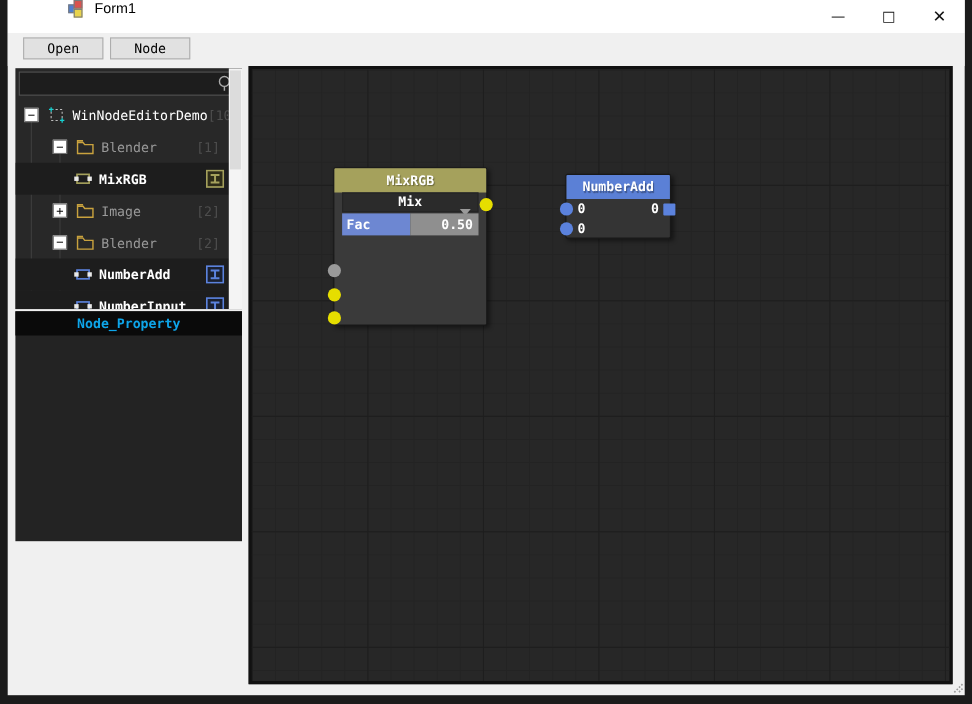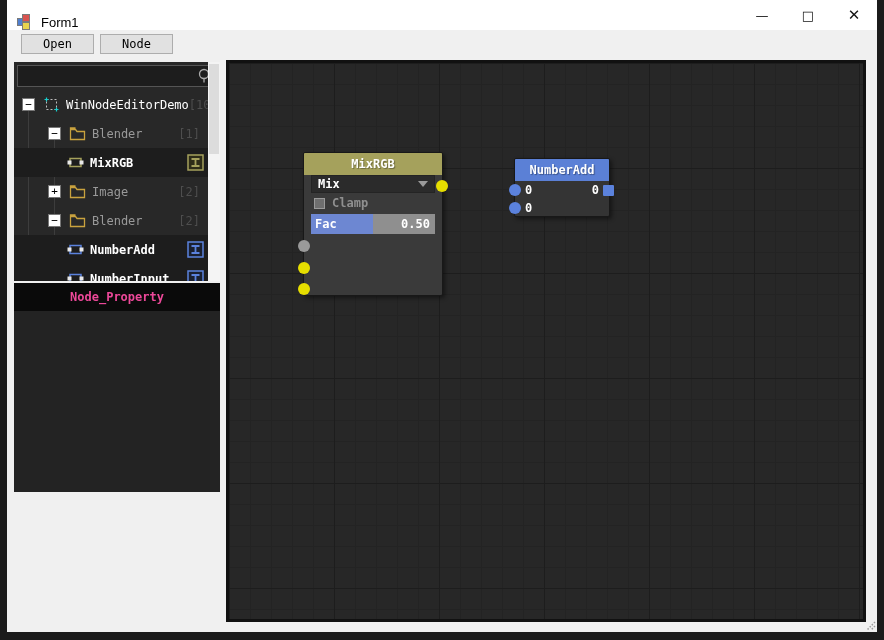--- a/index.html
+++ b/index.html
@@ -5,21 +5,21 @@
   * { margin:0; padding:0; box-sizing:border-box; }
   html,body { width:884px; height:640px; overflow:hidden; background:#1b1b1b; }
   body { font-family:"DejaVu Sans Mono","Liberation Mono",monospace; }
 
   .stage { position:relative; width:884px; height:640px; background:#1b1b1b; }
 
   .window { position:absolute; left:7px; top:0; width:870px; height:632px; background:#f0f0f0; }
 
   
   .titlebar { position:absolute; left:0; top:0; right:0; height:30px; background:#ffffff;
-              display:flex; align-items:flex-end; }
+              display:flex; align-items:flex-start;padding-left:45px; }
   .app-icon { width:16px; height:16px; margin-left:10px; position:relative; }
   .app-icon .sq { position:absolute; width:8px; height:8px; border:1px solid #7a7a7a; }
   .app-icon .sq.blue { left:0; top:4px; background:#4f7fd0; }
   .app-icon .sq.red  { left:5px; top:0; background:#d9534f; }
   .app-icon .sq.yel  { left:5px; top:8px; background:#e8d44d; }
   .title-text { margin-left:8px; font-family:"Liberation Sans","DejaVu Sans",sans-serif;
                 font-size:13px; color:#000; }
   .win-buttons { margin-left:auto; display:flex; height:100%; }
   .win-btn { width:46px; height:100%; display:flex; align-items:center; justify-content:center;
              font-size:13px; color:#111; font-family:"DejaVu Sans",sans-serif; cursor:default; }
@@ -54,21 +54,21 @@
   .t-label { margin-left:6px; white-space:nowrap; }
   .t-count { margin-left:auto; margin-right:8px; color:#4e4e4e; font-size:12px; }
   .t-badge { margin-left:auto; margin-right:4px; width:17px; height:17px; flex:0 0 auto; }
   .ind { flex:0 0 auto; }
 
   .tree-scrollbar { position:absolute; right:0; top:0; width:12px; height:219px; background:#f4f4f4; }
   .tree-scrollbar .thumb { position:absolute; left:1px; right:1px; top:2px; height:90px; background:#dcdcdc; }
 
   
   .property-panel { position:absolute; left:7px; top:283px; width:206px; height:209px; background:#232323; }
-  .property-header { height:28px; background:#0a0a0a; color:#ec4899; font-size:12px; font-weight:bold;
+  .property-header { height:22px; background:#0a0a0a; color:#0ea5e9; font-size:12px; font-weight:bold;
                      display:flex; align-items:center; justify-content:center; }
 
   
   .canvas { position:absolute; left:219px; top:60px; width:640px; height:562px;
             border:3px solid #111; background:#272727; }
   .canvas-inner { position:absolute; inset:0; overflow:hidden;
     background-color:#272727;
     background-image:
       linear-gradient(to right, #1d1d1d 1px, transparent 1px),
       linear-gradient(to bottom, #1d1d1d 1px, transparent 1px),
@@ -82,21 +82,21 @@
                  font-weight:bold; color:#fff; text-shadow:1px 1px 1px rgba(0,0,0,.35);
                  border-radius:1px 1px 0 0; }
   .node.mixrgb { left:74px; top:89px; width:140px; height:144px; }
   .node.mixrgb .node-header { background:#a5a15c; }
   .node.numberadd { left:285px; top:95px; width:96px; height:59px; background:#343434; }
   .node.numberadd .node-header { background:#5b80d6; }
 
   .n-row { height:22px; display:flex; align-items:center; padding:0 8px; font-weight:bold; }
   .n-row .right { margin-left:auto; }
   .dropdown { margin:0 7px; height:18px; background:#2b2b2b; border:1px solid #242424;
-              display:flex; align-items:center; padding:0 6px; font-weight:bold; }
+              display:flex; align-items:center; padding:0 6px; font-weight:bold;flex-direction:column; }
   .dropdown .arrow { margin-left:auto; width:0; height:0; border-left:5px solid transparent;
                      border-right:5px solid transparent; border-top:6px solid #9a9a9a; }
   .clamp-row { height:20px; display:flex; align-items:center; padding:0 10px; color:#8f8f8f;
                font-weight:bold; }
   .checkbox { width:11px; height:11px; background:#6f6f6f; border:1px solid #9a9a9a; margin-right:7px; }
   .fac-bar { margin:1px 7px; height:20px; display:flex; font-weight:bold; }
   .fac-fill { width:50%; background:#6d87d2; display:flex; align-items:center; padding-left:4px; }
   .fac-rest { flex:1; background:#8f8f8f; display:flex; align-items:center; justify-content:flex-end;
               padding-right:5px; }
   .io-row { height:21px; display:flex; align-items:center; padding:0 8px; font-weight:bold; }
@@ -252,24 +252,20 @@
 
         <div class="node mixrgb">
           <div class="node-header">MixRGB</div>
 
 
           <div class="dropdown">
             <span>Mix</span>
             <span class="arrow"></span>
           </div>
 
-          <div class="clamp-row">
-            <span class="checkbox"></span>
-            <span>Clamp</span>
-          </div>
 
           <div class="fac-bar">
             <div class="fac-fill" style="width: 50%;">
               <span>Fac</span>
             </div>
             <div class="fac-rest">
               <span>0.50</span>
             </div>
           </div>
 

